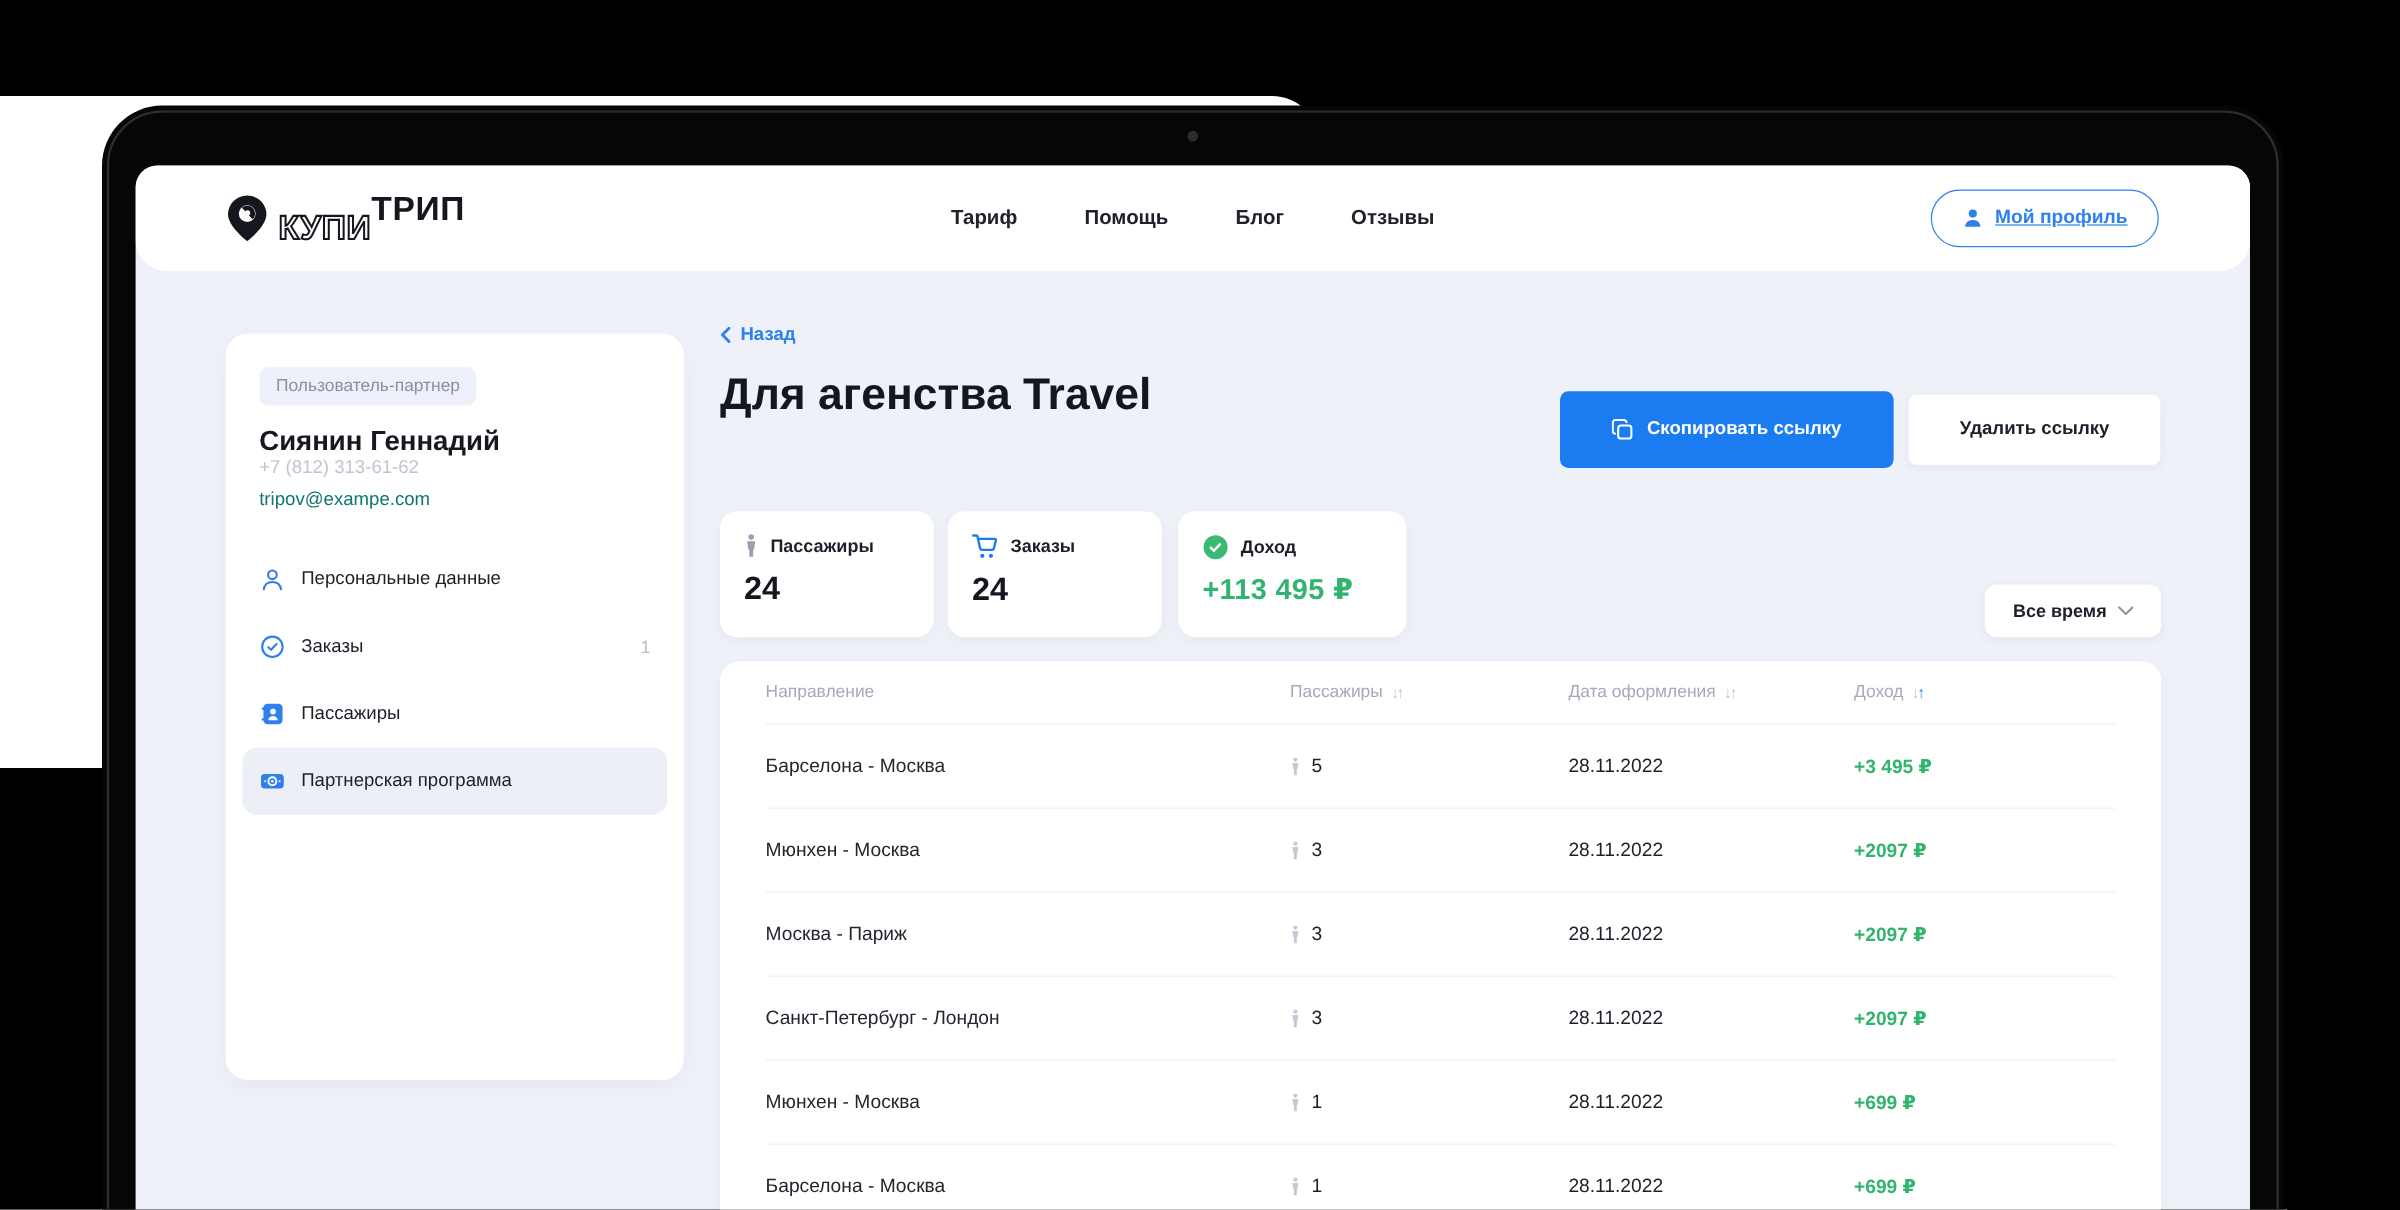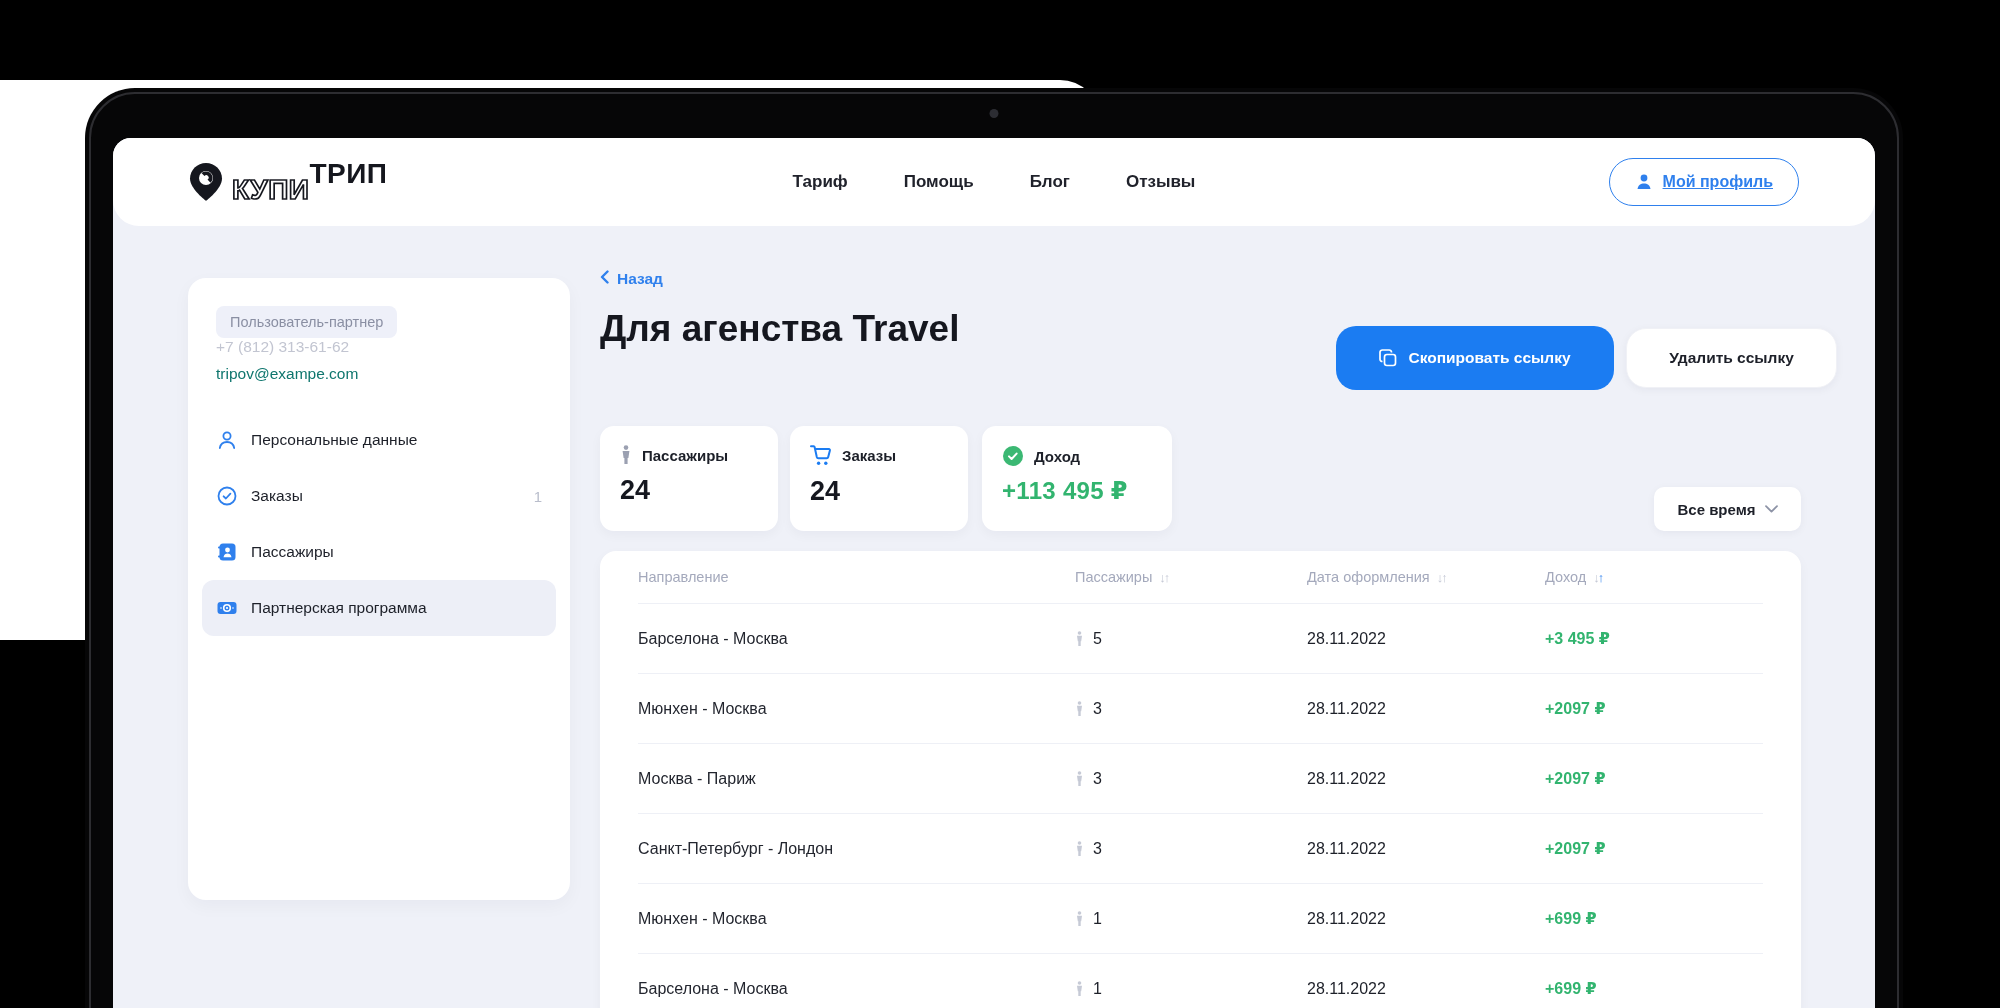--- a/index.html
+++ b/index.html
@@ -57,29 +57,29 @@
   .user-email { margin-top:9px; font-size:15.5px; color:#0f766e; }
   .menu { margin:29px -14px 0; list-style:none; }
   .menu-item { height:56px; display:flex; align-items:center; gap:13px;
     padding:0 14px; border-radius:12px; font-size:15.5px; font-weight:500;
     color:#1d2029; cursor:pointer; }
   .menu-item.active { background:#edeff7; }
   .menu-item .count { margin-left:auto; color:#b9bdcb; font-size:15px; }
   .mi-icon { width:22px; height:22px; flex:none; display:flex; }
 
   
-  .back-link { position:absolute; left:487px; top:44px; display:flex; align-items:flex-start;
+  .back-link { position:absolute; left:487px; top:44px; display:flex; align-items:center;
     gap:8px; color:#2f80ed; font-size:15.5px; font-weight:700; text-decoration:none;
     cursor:pointer; }
   .page-title { position:absolute; left:487px; top:82px; font-size:37px;
     font-weight:700; color:#15171f; }
 
   .btn { display:flex; align-items:center; justify-content:center; gap:11px;
-    border:none; border-radius:20px; font-size:15.5px; font-weight:700;
-    cursor:pointer; font-family:inherit;margin-left:36px; }
+    border:none; border-radius:7px; font-size:15.5px; font-weight:700;
+    cursor:pointer; font-family:inherit; }
   .btn-copy { position:absolute; left:1187px; top:100px; width:278px; height:64px;
     background:#1b7cf2; color:#fff; }
   .btn-delete { position:absolute; left:1477px; top:102px; width:211px; height:60px;
     background:#fff; color:#1d2029; font-weight:600;
     box-shadow:0 2px 8px rgba(23,28,63,.05); border:1px solid #f0f1f6; }
 
   
   .stat-card { position:absolute; top:200px; width:178px; height:105px;
     background:#fff; border-radius:14px; padding:19px 20px;
     box-shadow:0 4px 12px rgba(23,28,63,.04); }
@@ -154,20 +154,21 @@
           </svg>
         </span>
         <span>Мой профиль</span>
       </button>
     </header>
 
     <div class="content">
 
       <aside class="sidebar">
         <span class="role-badge">Пользователь-партнер</span>
+        <div class="user-name">Сиянин Геннадий</div>
         <div class="user-phone">+7 (812) 313-61-62</div>
         <div class="user-email">tripov@exampe.com</div>
 
         <ul class="menu">
           <li class="menu-item">
             <span class="mi-icon">
               <svg width="22" height="22" viewBox="0 0 22 22" fill="none" stroke="#2f80ed" stroke-width="1.8" stroke-linecap="round">
                 <circle cx="11" cy="7" r="3.6"></circle>
                   <path d="M3.8 19c.8-4.4 3.8-6 7.2-6s6.4 1.6 7.2 6"></path>
               </svg>

